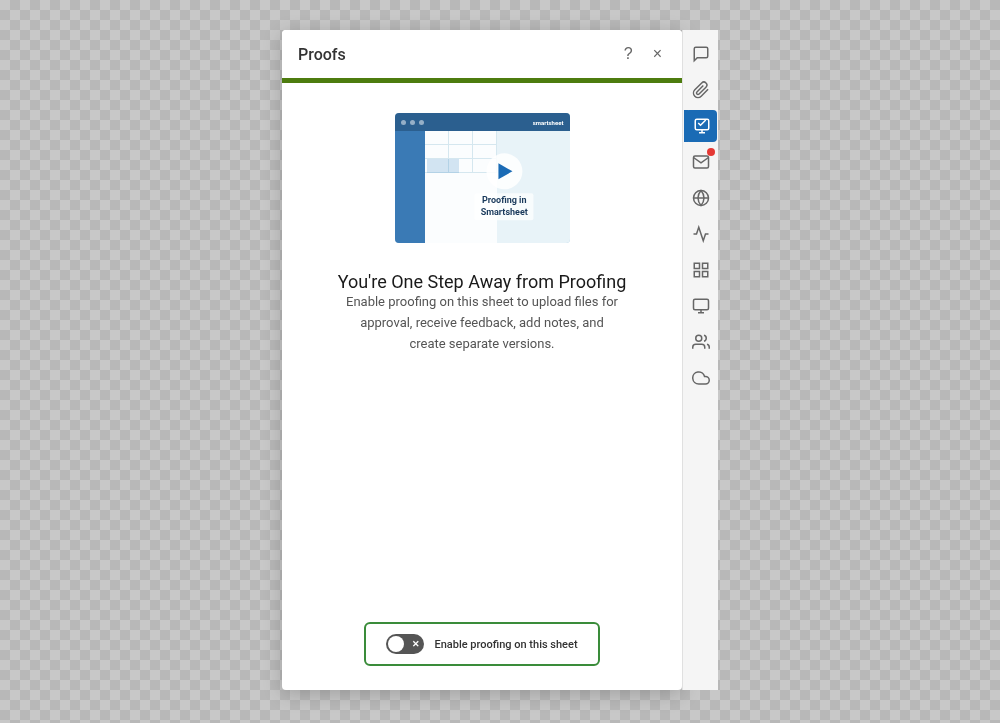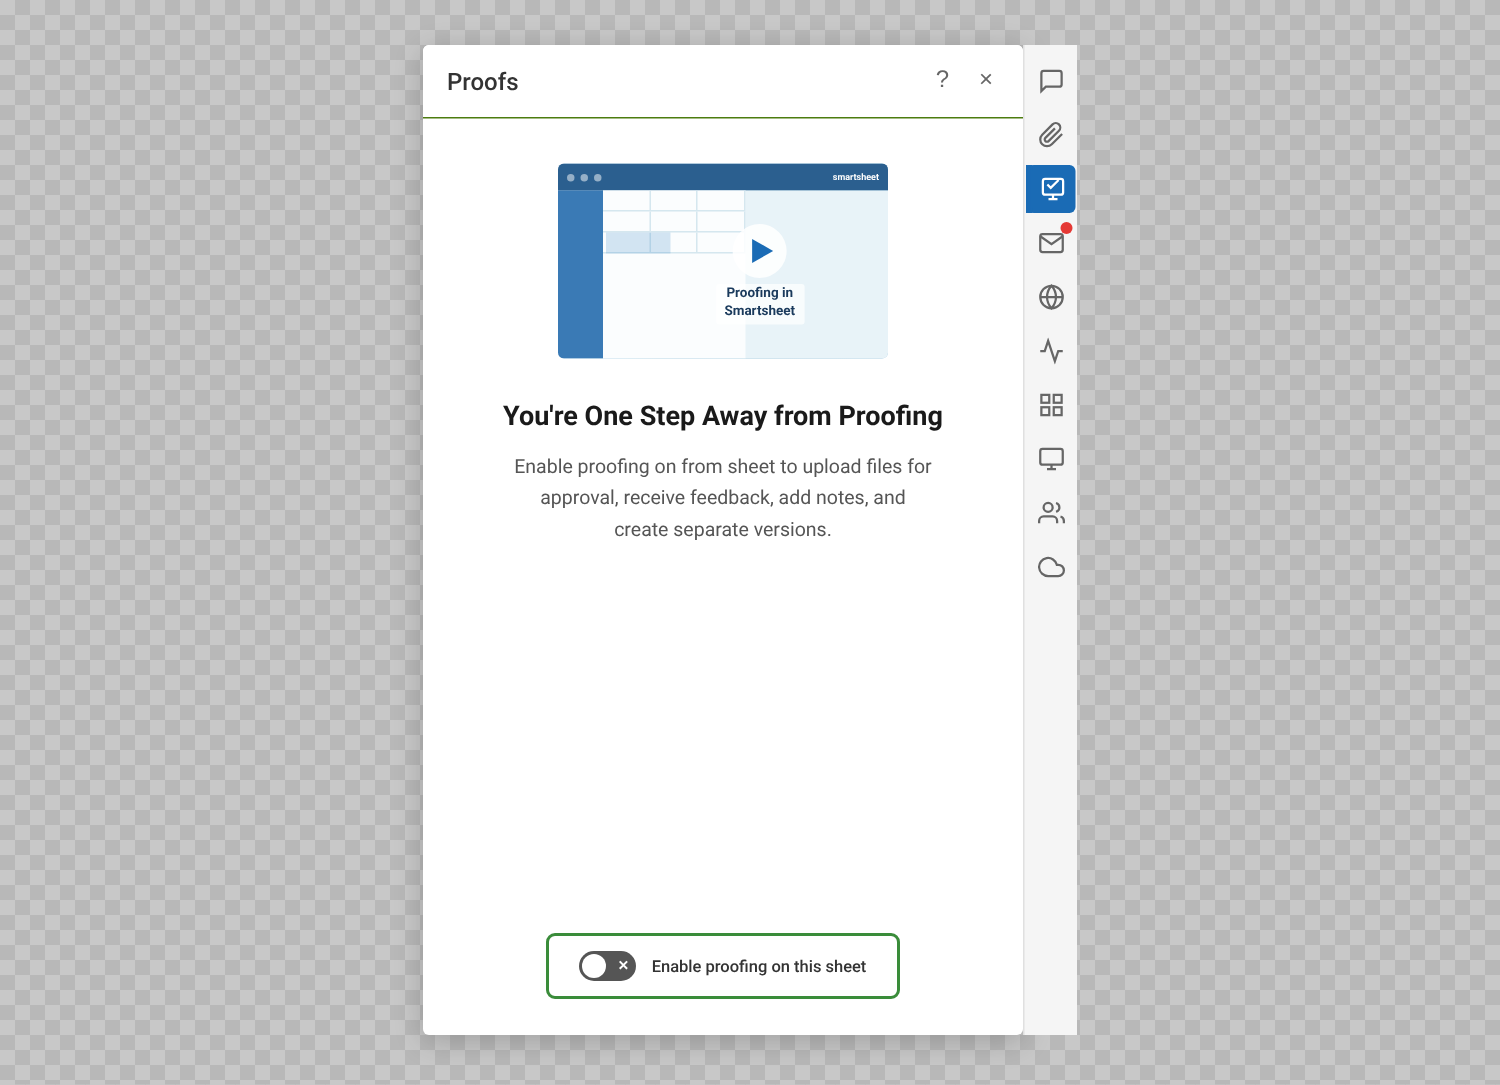--- a/index.html
+++ b/index.html
@@ -37,21 +37,21 @@
       display: flex;
       flex-direction: column;
       overflow: hidden;
     }
 
     .dialog-header {
       display: flex;
       align-items: center;
       justify-content: space-between;
       padding: 14px 16px;
-      border-bottom: 1px solid #4d7c0f;
+      border-bottom: 5px solid #4d7c0f;
       background: #ffffff;
     }
 
     .dialog-title {
       font-size: 16px;
       font-weight: 500;
       color: #333333;
     }
 
     .dialog-header-actions {
@@ -72,21 +72,21 @@
 
     .dialog-body {
       flex: 1;
       display: flex;
       flex-direction: column;
       align-items: center;
       padding: 30px 40px 20px;
     }
 
     .video-thumbnail {
-      width: 220px;
+      width: 175px;
       height: 130px;
       background: linear-gradient(135deg, #b8d4e8 0%, #c5e0f0 30%, #8fbfd8 60%, #a0c8e0 100%);
       border-radius: 4px;
       position: relative;
       overflow: hidden;
       margin-bottom: 28px;
     }
 
     .video-thumbnail-inner {
       width: 100%;
@@ -208,24 +208,23 @@
       color: #1a3a5c;
       text-align: center;
       line-height: 1.3;
       background: rgba(255,255,255,0.7);
       padding: 2px 6px;
       border-radius: 2px;
     }
 
     .heading {
       font-size: 18px;
-      font-weight: 700;
+      font-weight: 400;
       color: #1a1a1a;
       text-align: center;
-      margin-bottom: 14px;
     }
 
     .description {
       font-size: 13px;
       color: #555555;
       text-align: center;
       line-height: 1.6;
       max-width: 280px;
     }
 
@@ -404,21 +403,21 @@
                   <span>Smartsheet</span>
                 </div>
               </div>
             </div>
           </div>
         </div>
       </div>
 
       <h2 class="heading">You're One Step Away from Proofing</h2>
 
-      <p class="description">Enable proofing on from sheet to upload files for approval, receive feedback, add notes, and create separate versions.</p>
+      <p class="description">Enable proofing on this sheet to upload files for approval, receive feedback, add notes, and create separate versions.</p>
     </div>
 
     <div class="dialog-footer">
       <div class="enable-toggle-container">
         <div class="toggle-switch">
           <div class="toggle-knob"></div>
           <span class="toggle-x">✕</span>
         </div>
         <span class="toggle-label">Enable proofing on this sheet</span>
       </div>

